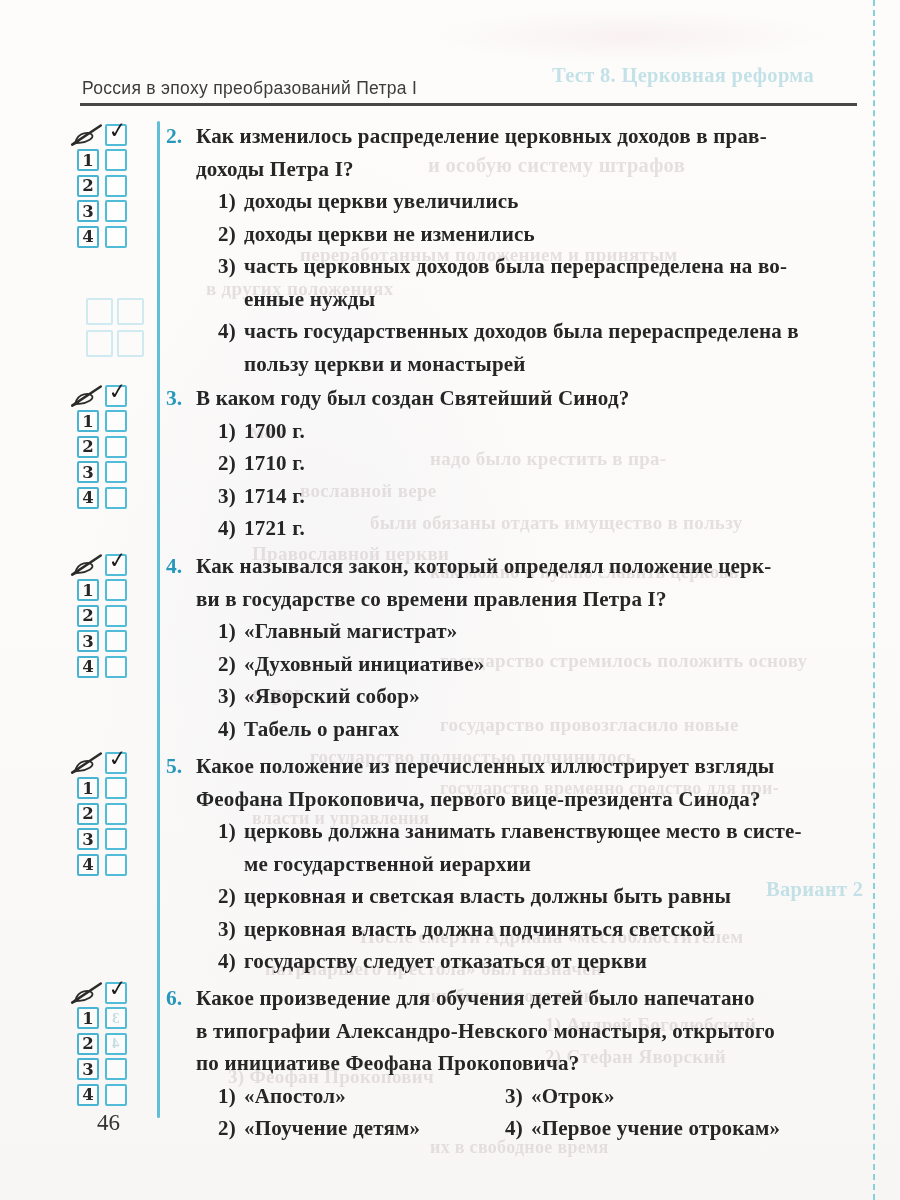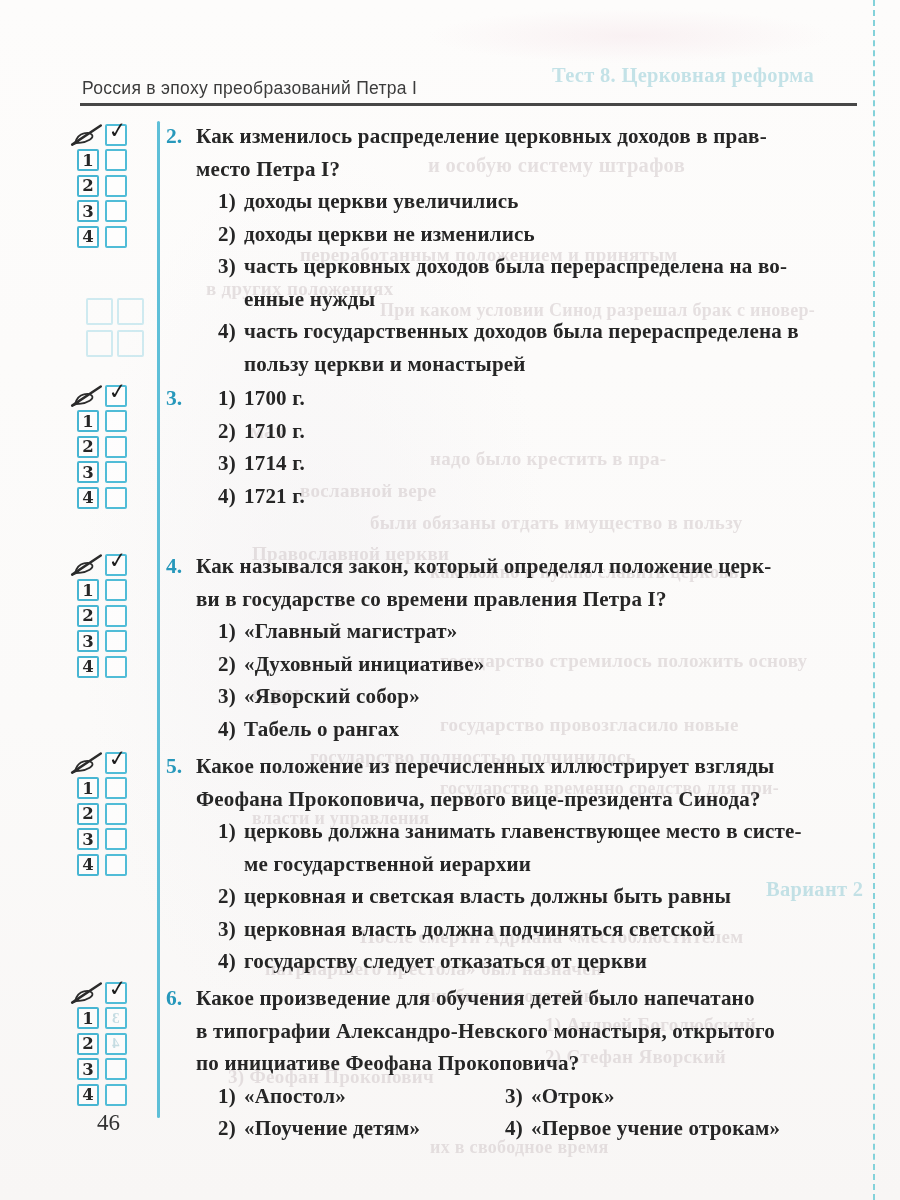--- a/index.html
+++ b/index.html
@@ -55,21 +55,20 @@
 </head>
 <body>
 
 <div class="page">
 
   <div class="ghostlayer" id="bleed-layer">
       <span class="ghost teal" style="left: 552px; top: 64px;">Тест 8. Церковная реформа</span>
       <span class="ghost" style="left: 428px; top: 154px;">и особую систему штрафов</span>
       <span class="ghost" style="left: 300px; top: 244px; font-size: 19px;">переработанным положением и принятым</span>
       <span class="ghost" style="left: 206px; top: 278px; font-size: 19px;">в других положениях</span>
-      <span class="ghost" style="left: 380px; top: 300px; font-size: 18px;">При каком условии Синод разрешал брак с иновер-</span>
       <span class="ghost" style="left: 250px; top: 420px;">мах</span>
       <span class="ghost" style="left: 430px; top: 448px; font-size: 19px;">надо было крестить в пра-</span>
       <span class="ghost" style="left: 300px; top: 480px; font-size: 19px;">вославной вере</span>
       <span class="ghost" style="left: 370px; top: 512px; font-size: 19px;">были обязаны отдать имущество в пользу</span>
       <span class="ghost" style="left: 252px; top: 543px; font-size: 19px;">Православной церкви</span>
       <span class="ghost" style="left: 430px; top: 562px; font-size: 18px;">как можно и нужно славить церковь</span>
       <span class="ghost" style="left: 440px; top: 650px; font-size: 19px; text-align: right;">государство стремилось положить основу</span>
       <span class="ghost" style="left: 252px; top: 682px;">строк</span>
       <span class="ghost" style="left: 440px; top: 714px; font-size: 19px;">государство провозгласило новые</span>
       <span class="ghost" style="left: 310px; top: 746px; font-size: 19px;">государство полностью подчинилось</span>
@@ -248,21 +247,21 @@
         <span class="box num">4</span>
         <span class="box empty"></span>
       </div>
     </div>
 
   <section class="q" style="top:120px">
     <span class="qnum">2.</span>
     <div class="qbody">
       <div class="qtext">
         <div class="qline">Как изменилось распределение церковных доходов в прав-</div>
-        <div class="qline">место Петра I?</div>
+        <div class="qline">доходы Петра I?</div>
       </div>
       <div class="opts">
         <div class="opt">
           <span class="om">1)</span>
           <div class="ol">
               <div>доходы церкви увеличились</div>
             </div>
         </div>
         <div class="opt">
           <span class="om">2)</span>
@@ -284,20 +283,23 @@
             <div>пользу церкви и монастырей</div>
           </div>
         </div>
       </div>
     </div>
   </section>
 
   <section class="q" style="top:382px">
     <span class="qnum">3.</span>
     <div class="qbody">
+      <div class="qtext">
+        <div class="qline">В каком году был создан Святейший Синод?</div>
+      </div>
       <div class="opts">
         <div class="opt">
           <span class="om">1)</span>
           <div class="ol">
               <div>1700 г.</div>
             </div>
         </div>
         <div class="opt">
           <span class="om">2)</span>
           <div class="ol">

